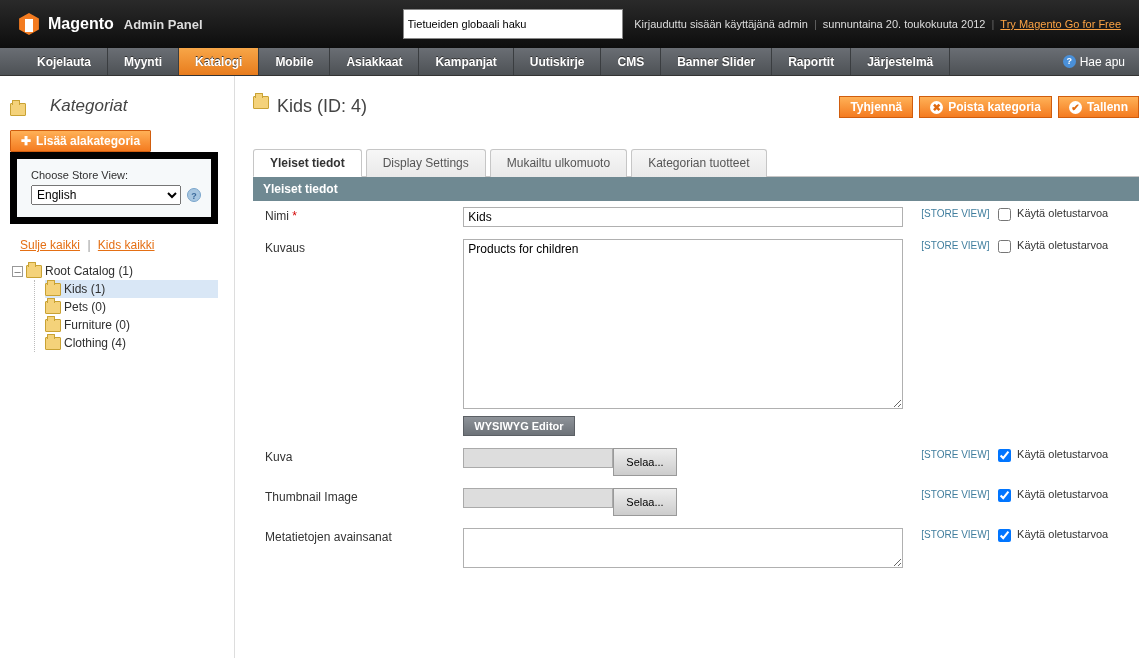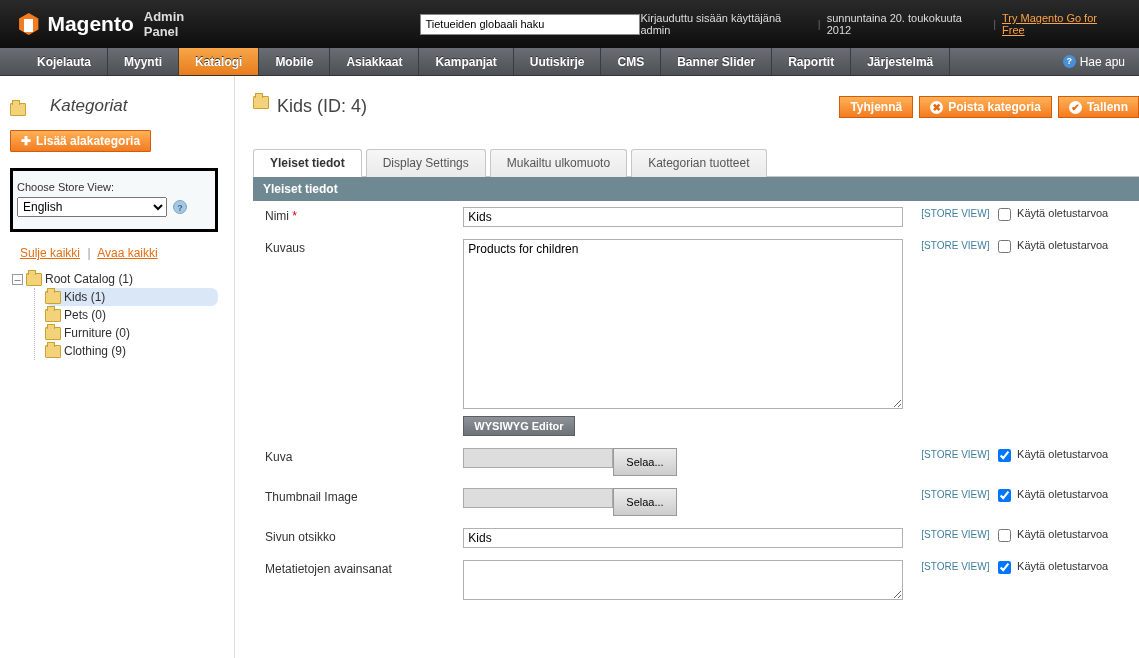--- a/index.html
+++ b/index.html
@@ -3,24 +3,24 @@
 <meta charset="utf-8">
 <style>
 * { box-sizing: border-box; margin: 0; padding: 0; }
 body { font-family: Arial, Helvetica, sans-serif; font-size: 12px; color: #2f2f2f; background: #fff; overflow-x: hidden; }
 
 
 .header { background: linear-gradient(#2a2a2a, #0d0d0d); height: 48px; display: flex; align-items: center; padding: 0 18px; color: #ccc; font-size: 11px; }
 .logo { display: flex; align-items: center; gap: 8px; }
 .logo-mark { width: 22px; height: 22px; background: #f37b20; clip-path: polygon(50% 0%, 95% 25%, 95% 75%, 50% 100%, 5% 75%, 5% 25%); position: relative; }
 .logo-mark::after { content: ""; position: absolute; left: 30%; top: 25%; width: 40%; height: 60%; background: #fff; }
-.logo-text { font-size: 21px; color: #fff; font-weight: bold; }
+.logo-text { font-size: 16px; color: #fff; font-weight: bold; }
 .logo-sub { font-size: 13px; color: #ddd; font-weight: bold; margin-left: 2px; }
 .hdr-center { margin-left: 200px; }
-.hdr-center input { width: 220px; height: 21px; font-size: 11px; padding: 5px 4px; border: 1px solid #888; }
+.hdr-center input { width: 220px; height: 21px; font-size: 11px; padding: 14px 4px; border: 1px solid #888; }
 .hdr-right { margin-left: auto; display: flex; align-items: center; gap: 6px; font-size: 11px; color: #ddd; }
 .hdr-right a { color: #fca344; text-decoration: underline; }
 .sep { color: #666; }
 
 
 .nav { background: linear-gradient(#6a6e74, #4d5155); display: flex; height: 28px; font-size: 12px; border-bottom: 1px solid #333; padding-left: 21px; }
 .nav-item { padding: 0 16px; line-height: 28px; color: #fff; border-right: 1px solid #3a3d40; cursor: pointer; font-weight: bold; text-shadow: 0 -1px 0 #333; }
 .nav-item.active { background: linear-gradient(#f7a648, #e87c1d); }
 .nav-help { margin-left: auto; padding: 0 14px; color: #fff; line-height: 28px; display: flex; align-items: center; gap: 4px; }
 .help-icon { width: 13px; height: 13px; border-radius: 50%; background: #4a90d9; color: #fff; font-size: 9px; text-align: center; line-height: 13px; font-weight: bold; }
@@ -30,33 +30,33 @@
 .sidebar { width: 228px; padding: 20px 10px 10px 10px; }
 .main { flex: 1; padding: 20px 0 0 18px; border-left: 1px solid #ddd; margin-left: 6px; min-height: 600px; overflow: hidden; }
 
 
 .side-head { display: flex; align-items: flex-end; gap: 24px; margin-bottom: 14px; font-style: italic; }
 .folder-icon { width: 16px; height: 13px; background: #f4d27a; border: 1px solid #c9a233; border-radius: 1px; position: relative; }
 .folder-icon::before { content: ""; position: absolute; top: -4px; left: 1px; width: 6px; height: 4px; background: #f4d27a; border: 1px solid #c9a233; border-bottom: none; border-radius: 1px 1px 0 0; }
 .side-title { font-size: 17px; color: #444; }
 .btn-orange { background: linear-gradient(#ffb157, #f47b20); border: 1px solid #d05d0e; color: #fff; font-weight: bold; padding: 3px 10px; cursor: pointer; font-size: 12px; border-radius: 1px; display: inline-flex; align-items: center; gap: 5px; }
 .btn-orange .plus { font-weight: bold; }
-.store-box { border: 3px solid #000000; background: #f6f9fa; padding: 10px 8px 12px 4px; margin-top: 16px; }
+.store-box { border: 7px solid #000000; background: #f6f9fa; padding: 10px 8px 12px 14px; margin-top: 0; }
 .store-label { font-size: 11px; display: block; margin-bottom: 4px; }
 .store-row { display: flex; align-items: center; gap: 6px; }
 .store-row select { width: 150px; font-size: 12px; padding: 1px; }
 .info-icon { width: 14px; height: 14px; border-radius: 50%; background: #a7c6e0; color: #3b6a9b; font-size: 9px; text-align: center; line-height: 14px; font-weight: bold; border: 1px solid #7aa6cc; }
 .tree-links { margin: 14px 0 10px 10px; font-size: 12px; }
 .tree-links a { color: #e46f14; text-decoration: underline; }
 .tree-links .div { color: #999; margin: 0 4px; }
 .tree { margin-left: 2px; font-size: 12px; }
 .tree-node { display: flex; align-items: center; gap: 3px; padding: 2px 0; cursor: pointer; }
 .tree-minus { width: 11px; height: 11px; border: 1px solid #999; font-size: 11px; line-height: 9px; text-align: center; color: #666; }
 .tree-children { margin-left: 22px; border-left: 1px dotted #bbb; padding-left: 4px; }
-.tree-children .tree-node { margin-left: 6px; border-radius: 7px; }
+.tree-children .tree-node { margin-left: 6px; }
 .tree-node.selected { background: #d9e7f6; }
 
 
 .main-head { display: flex; align-items: flex-start; gap: 8px; }
 .main-title { font-size: 18px; color: #444; }
 .actions { margin-left: auto; display: flex; gap: 6px; padding-right: 0; }
 .btn-act { background: linear-gradient(#ffb157, #f47b20); border: 1px solid #d05d0e; color: #fff; font-weight: bold; padding: 3px 10px; cursor: pointer; font-size: 12px; display: inline-flex; align-items: center; gap: 5px; }
 .btn-act .circ { width: 13px; height: 13px; border-radius: 50%; background: #fff; color: #e06a10; font-size: 10px; text-align: center; line-height: 13px; font-weight: bold; }
 
 
@@ -136,21 +136,21 @@
       <div class="store-row">
         <select>
           <option>English</option>
         </select>
         <span class="info-icon">?</span>
       </div>
     </div>
     <div class="tree-links">
       <a href="#">Sulje kaikki</a>
       <span class="div">|</span>
-      <a href="#">Avaa kaikki</a>
+      <a href="#">Kids kaikki</a>
     </div>
     <div class="tree">
       <div class="tree-node">
         <span class="tree-minus">–</span>
         <span class="folder-icon"></span>
         <span>Root Catalog (1)</span>
       </div>
       <div class="tree-children" id="tree-children">
           <div class="tree-node selected">
             <span class="folder-icon"></span>
@@ -159,21 +159,21 @@
           <div class="tree-node">
             <span class="folder-icon"></span>
             <span>Pets (0)</span>
           </div>
           <div class="tree-node">
             <span class="folder-icon"></span>
             <span>Furniture (0)</span>
           </div>
           <div class="tree-node">
             <span class="folder-icon"></span>
-            <span>Clothing (9)</span>
+            <span>Clothing (4)</span>
           </div>
         </div>
     </div>
   </div>
 
   <div class="main">
     <div class="main-head">
       <span class="folder-icon"></span>
       <span class="main-title">Kids (ID: 4)</span>
       <div class="actions">
@@ -229,25 +229,20 @@
         <td class="label"><span>Thumbnail Image</span></td>
         <td>
               <div class="file-wrap">
                 <input class="file-text" type="text" readonly="" style="">
                 <button>Selaa...</button>
               </div>
             </td>
         <td class="scope"><span class="scope-label">[STORE VIEW]</span> <input type="checkbox" class="chk" checked="" style=""> <span class="use-default">Käytä oletustarvoa</span></td>
       </tr>
       <tr>
-        <td class="label"><span>Sivun otsikko</span></td>
-        <td><input class="text" type="text" value="Kids" style=""></td>
-        <td class="scope"><span class="scope-label">[STORE VIEW]</span> <input type="checkbox" class="chk" style=""> <span class="use-default">Käytä oletustarvoa</span></td>
-      </tr>
-      <tr>
         <td class="label"><span>Metatietojen avainsanat</span></td>
         <td><textarea class="text" style="height: 40px;"></textarea></td>
         <td class="scope"><span class="scope-label">[STORE VIEW]</span> <input type="checkbox" class="chk" checked="" style=""> <span class="use-default">Käytä oletustarvoa</span></td>
       </tr>
     </tbody>
       </table>
   </div>
 </div>
 
 </body></html>

